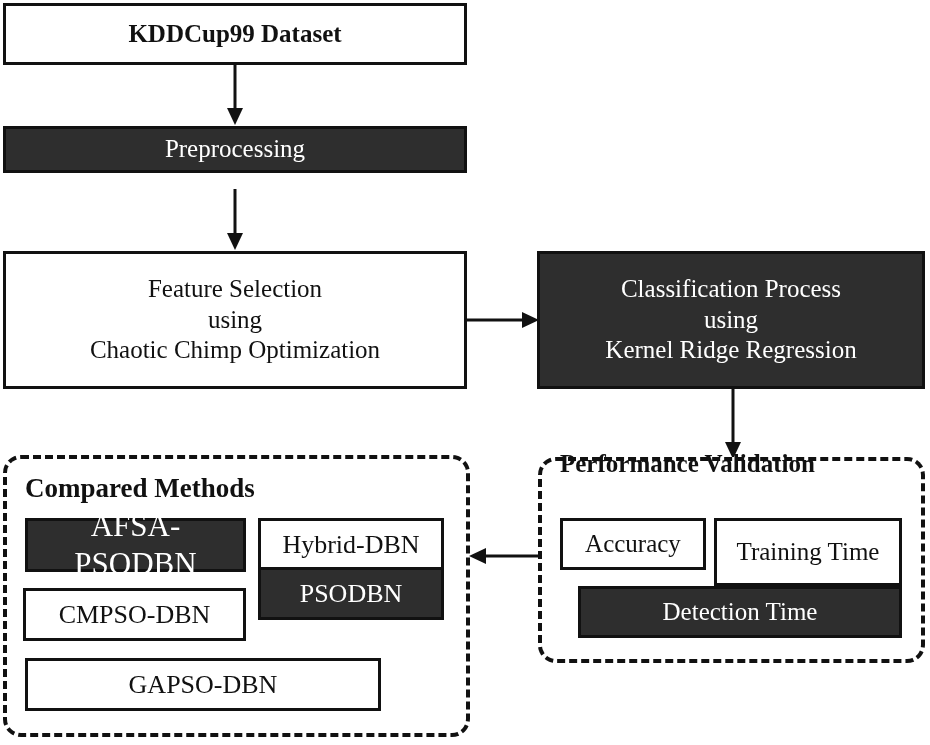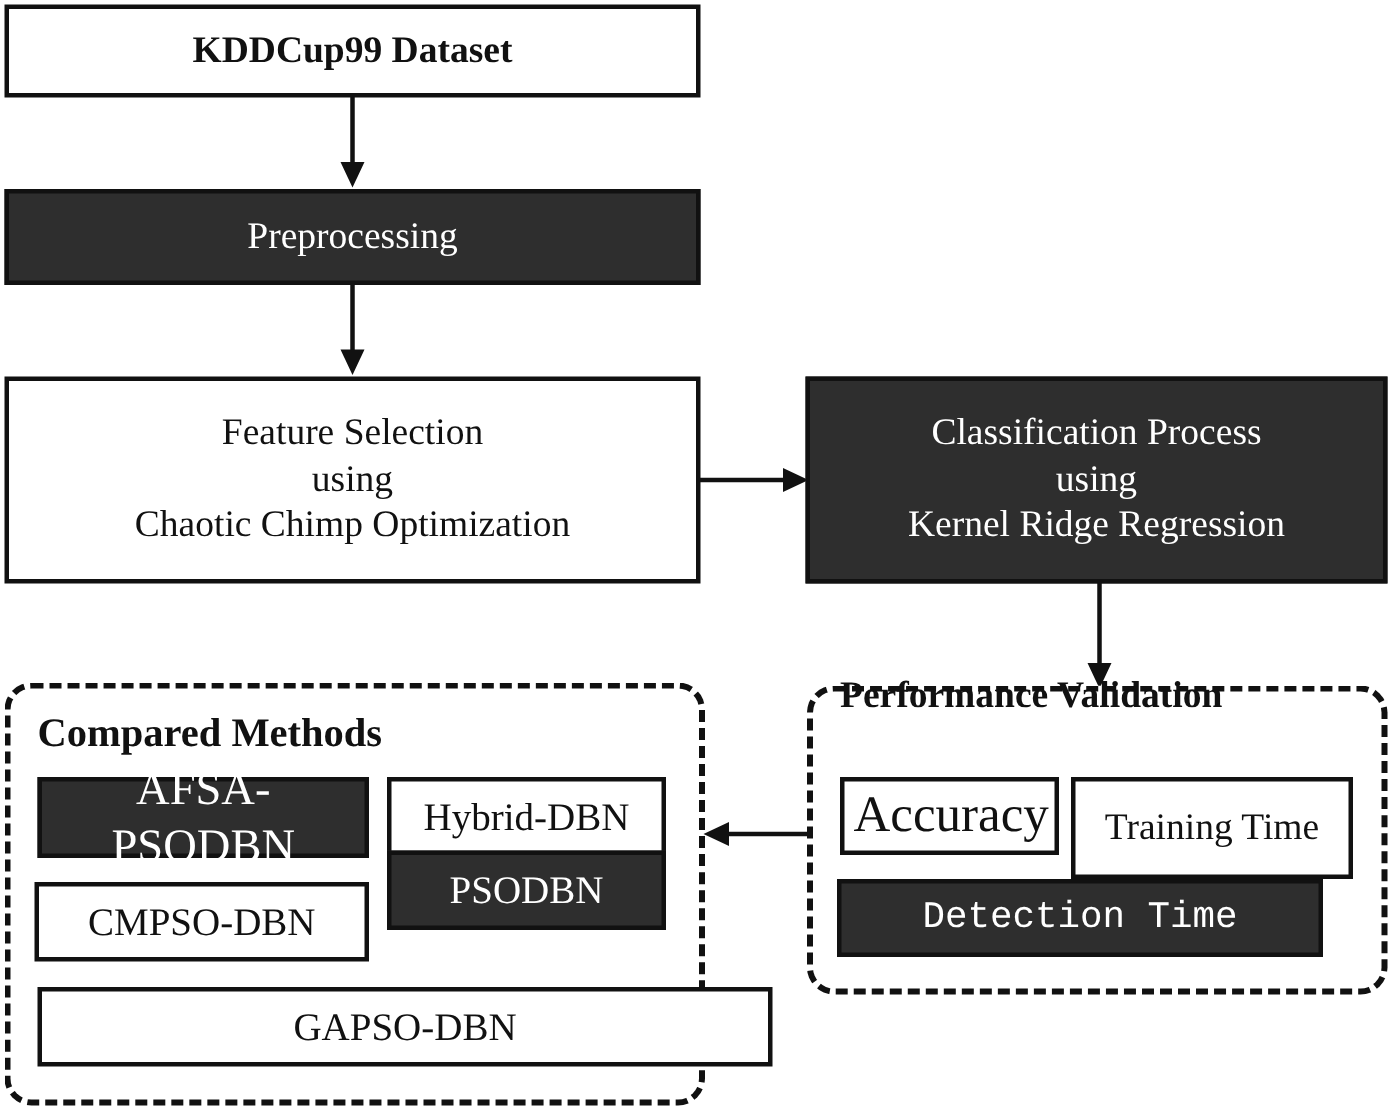--- a/index.html
+++ b/index.html
@@ -83,21 +83,21 @@
     <span class="label">KDDCup99 Dataset</span>
   </div>
 
   <div class="conn" style="left:223px; top:64px; width:24px; height:62px;">
     <svg width="24" height="62" viewBox="0 0 24 62">
       <line x1="12" y1="0" x2="12" y2="48" stroke="#111111" stroke-width="3"></line>
       <polygon points="12,61 4,44 20,44" fill="#111111"></polygon>
     </svg>
   </div>
 
-  <div class="node filled" style="left:3px; top:126px; width:464px; height:64px; font-size:25px;">
+  <div class="node filled" style="left:3px; top:126px; width:464px; height:47px; font-size:25px;">
     <span class="label">Preprocessing</span>
   </div>
 
   <div class="conn" style="left:223px; top:189px; width:24px; height:62px;">
     <svg width="24" height="62" viewBox="0 0 24 62">
       <line x1="12" y1="0" x2="12" y2="48" stroke="#111111" stroke-width="3"></line>
       <polygon points="12,61 4,44 20,44" fill="#111111"></polygon>
     </svg>
   </div>
 
@@ -144,40 +144,40 @@
   </div>
 
   <div class="node solid" style="left:23px; top:588px; width:223px; height:53px; font-size:26px;">
     <span class="label">CMPSO-DBN</span>
   </div>
 
   <div class="node filled" style="left:258px; top:567px; width:186px; height:53px; font-size:26px;">
     <span class="label">PSODBN</span>
   </div>
 
-  <div class="node solid" style="left:25px; top:658px; width:490px; height:53px; font-size:26px;">
+  <div class="node solid" style="left:25px; top:658px; width:356px; height:53px; font-size:26px;">
     <span class="label">GAPSO-DBN</span>
   </div>
 
   <div class="conn" style="left:467px; top:544px; width:76px; height:24px;">
     <svg width="76" height="24" viewBox="0 0 76 24">
       <line x1="16" y1="12" x2="76" y2="12" stroke="#111111" stroke-width="3"></line>
       <polygon points="2,12 19,4 19,20" fill="#111111"></polygon>
     </svg>
   </div>
 
   <div class="group" style="left:538px; top:457px; width:387px; height:206px;">
   </div>
   <div class="group-title" style="left:560px; top:450px; font-size:25px;">Performance Validation</div>
 
-  <div class="node solid" style="left:560px; top:518px; width:146px; height:52px; font-size:34px;">
+  <div class="node solid" style="left:560px; top:518px; width:146px; height:52px; font-size:25px;">
     <span class="label">Accuracy</span>
   </div>
 
   <div class="node solid" style="left:714px; top:518px; width:188px; height:68px; font-size:25px;">
     <span class="label">Training Time</span>
   </div>
 
-  <div class="node filled" style="left:558px; top:586px; width:324px; height:52px; font-size:25px;font-family:Liberation Mono, monospace;">
+  <div class="node filled" style="left:578px; top:586px; width:324px; height:52px; font-size:25px;">
     <span class="label">Detection Time</span>
   </div>
 
 </div>
 
 </body></html>

